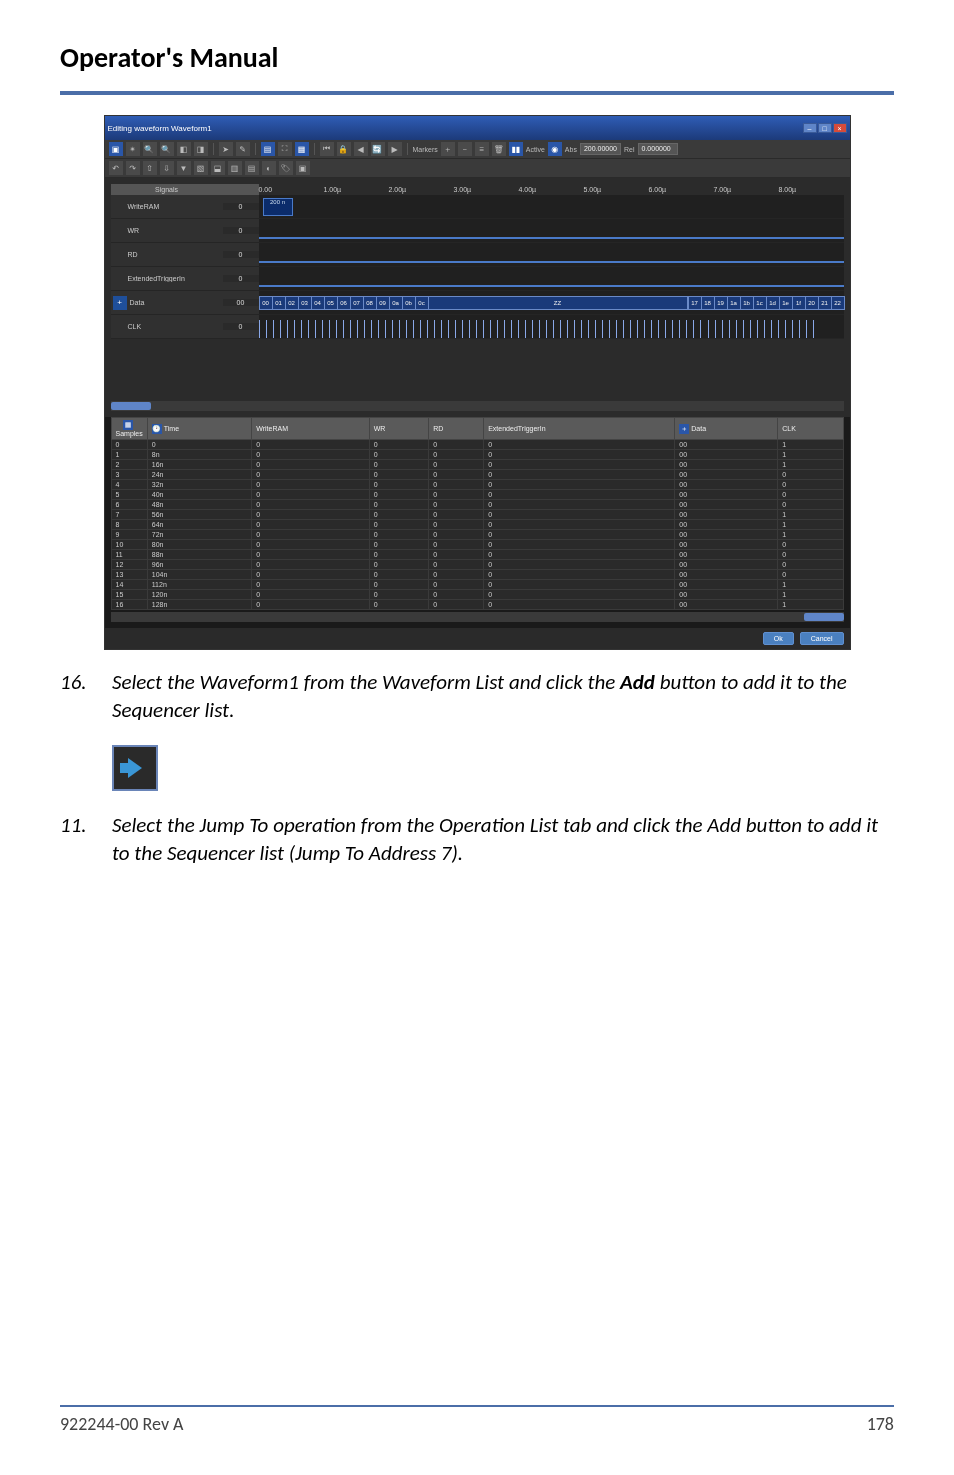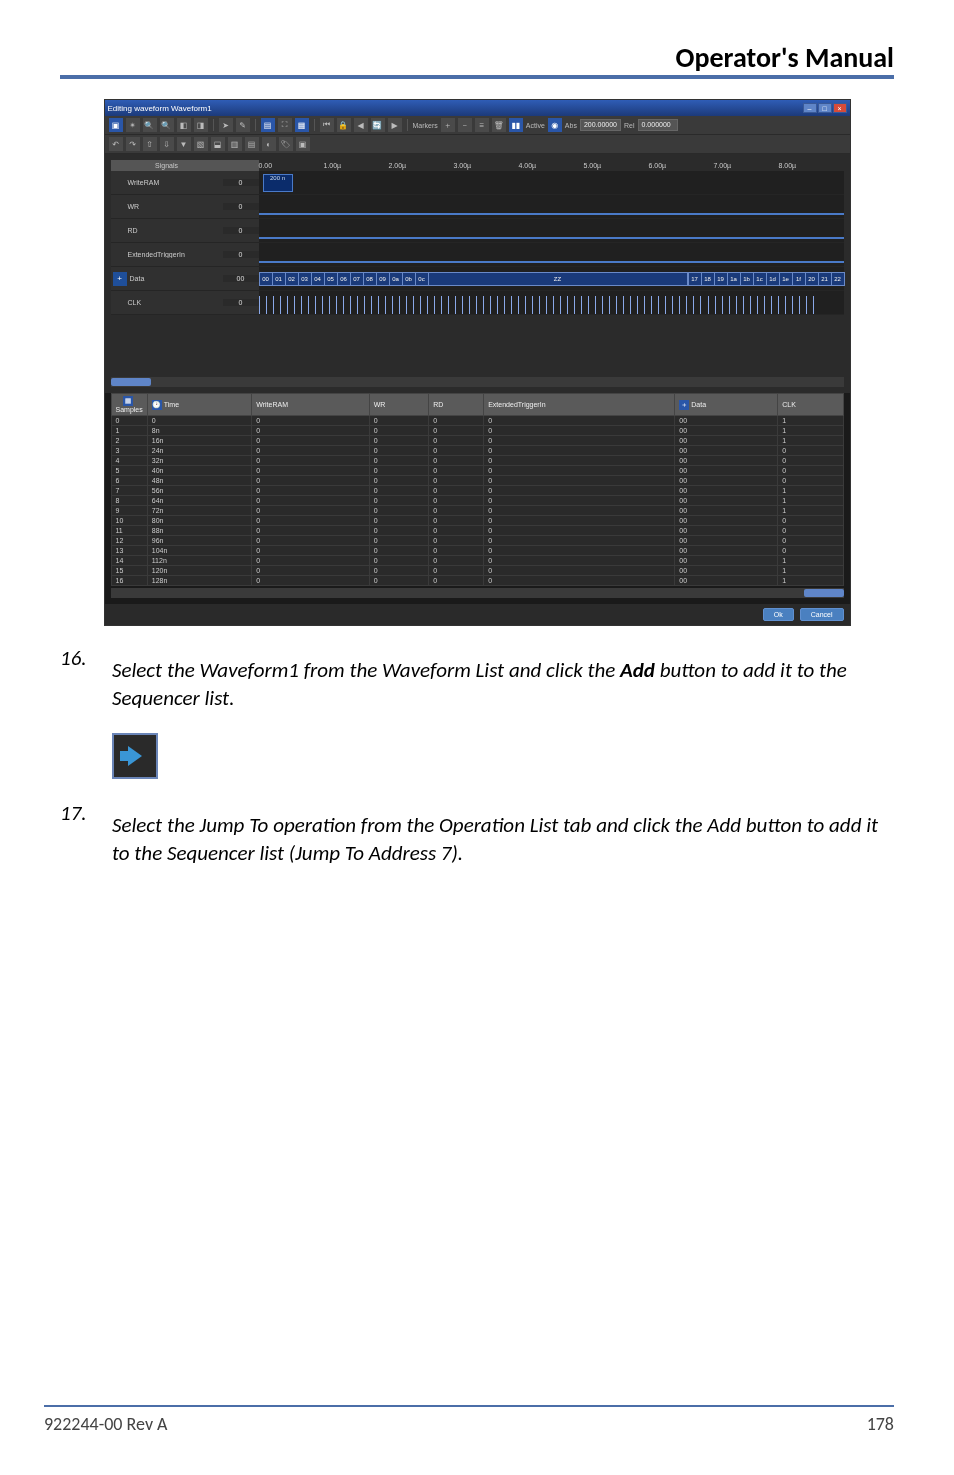--- a/index.html
+++ b/index.html
@@ -10,24 +10,23 @@
     height: 1475px;
     position: relative;
     color: #000;
   }
   .page {
     padding: 40px 60px 40px 60px;
     height: 100%;
     position: relative;
   }
   .header-title {
-    text-align: right;
     font-size: 28px;
     font-weight: bold;
-    padding-bottom: 0;
+    padding-bottom: 16px;
   }
   .header-rule {
     border: none;
     height: 4px;
     background: #4b6ea8;
     margin-bottom: 20px;
   }
 
   
   .screenshot {
@@ -39,21 +38,21 @@
     font-size: 7px;
     color: #c8c8c8;
     position: relative;
   }
   .titlebar {
     background: linear-gradient(#2f5db6, #1c3a7a);
     display: flex;
     align-items: center;
     justify-content: space-between;
     padding: 1px 3px;
-    height: 16px;
+    height: 24px;
   }
   .titlebar-text { font-size: 8px; color: #fff; }
   .win-btns { display: flex; gap: 1px; }
   .win-btn {
     width: 14px; height: 10px;
     background: #5f85c8;
     border: 1px solid #3a5a98;
     display: flex; align-items: center; justify-content: center;
     font-size: 7px; color: #fff;
   }
@@ -282,21 +281,21 @@
   .step {
     display: flex;
     margin-bottom: 20px;
     font-size: 21px;
     line-height: 1.35;
   }
   .step-num {
     width: 52px;
     flex-shrink: 0;
   }
-  .step-body { flex: 1; margin-top: 12px; }
+  .step-body { flex: 1; }
   .bold { font-weight: bold; }
 
   .step-icon-box {
     margin-left: 52px;
     width: 46px; height: 46px;
     border: 2px solid #6a85b8;
     background: #2a2a2a;
     display: flex;
     align-items: center;
     justify-content: center;
@@ -314,21 +313,21 @@
     position: absolute;
     left: -22px; top: -5px;
     width: 10px; height: 10px;
     background: #3a96d6;
   }
 
   
   .page-footer {
     position: absolute;
     bottom: 40px;
-    left: 44px;
+    left: 60px;
     right: 60px;
   }
   .page-footer hr {
     border: none;
     height: 2px;
     background: #4b6ea8;
     margin-bottom: 6px;
   }
   .footer-row {
     display: flex;
@@ -793,21 +792,21 @@
       <div class="step-body">
         <span>Select the Waveform1 from the Waveform List and click the </span><span class="bold">Add</span><span> button to add it to the Sequencer list.</span>
       </div>
     </div>
 
     <div class="step-icon-box">
       <div class="step-arrow"></div>
     </div>
 
     <div class="step">
-      <div class="step-num">17.</div>
+      <div class="step-num">11.</div>
       <div class="step-body">Select the Jump To operation from the Operation List tab and click the Add button to add it to the Sequencer list (Jump To Address 7).</div>
     </div>
   </div>
 
   <div class="page-footer">
     <hr>
     <div class="footer-row">
       <span>922244-00 Rev A</span>
       <span>178</span>
     </div>

